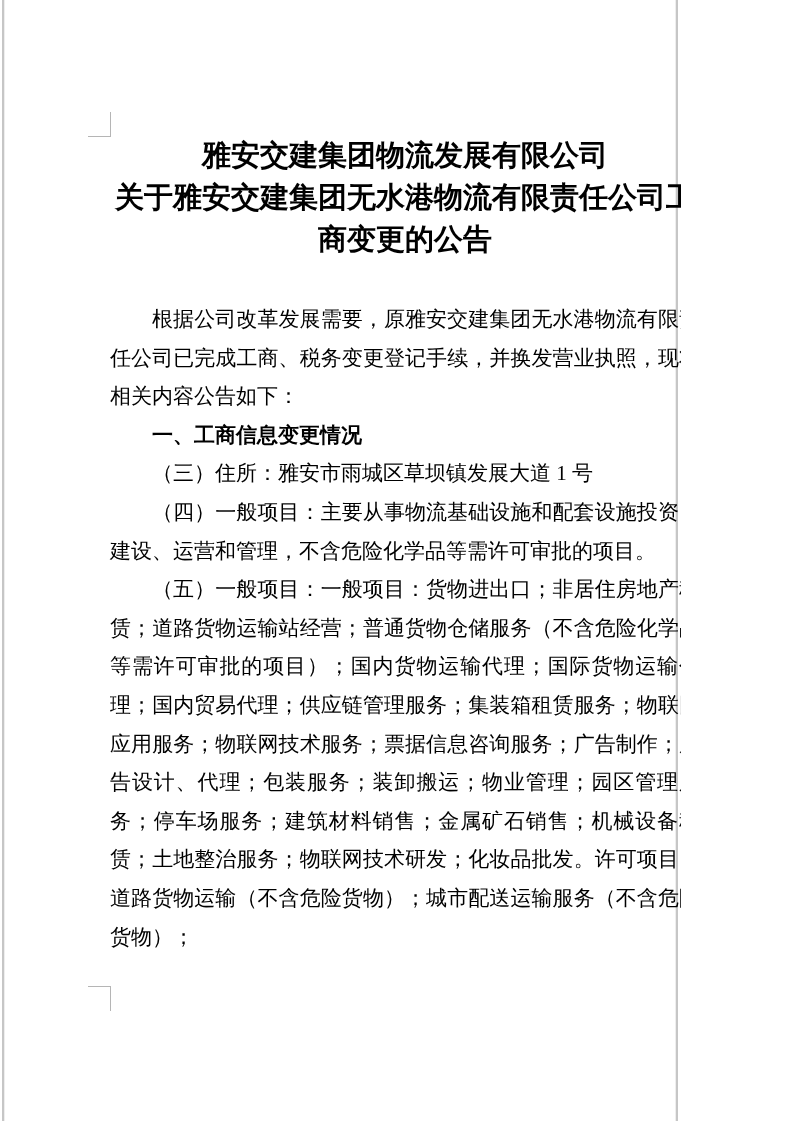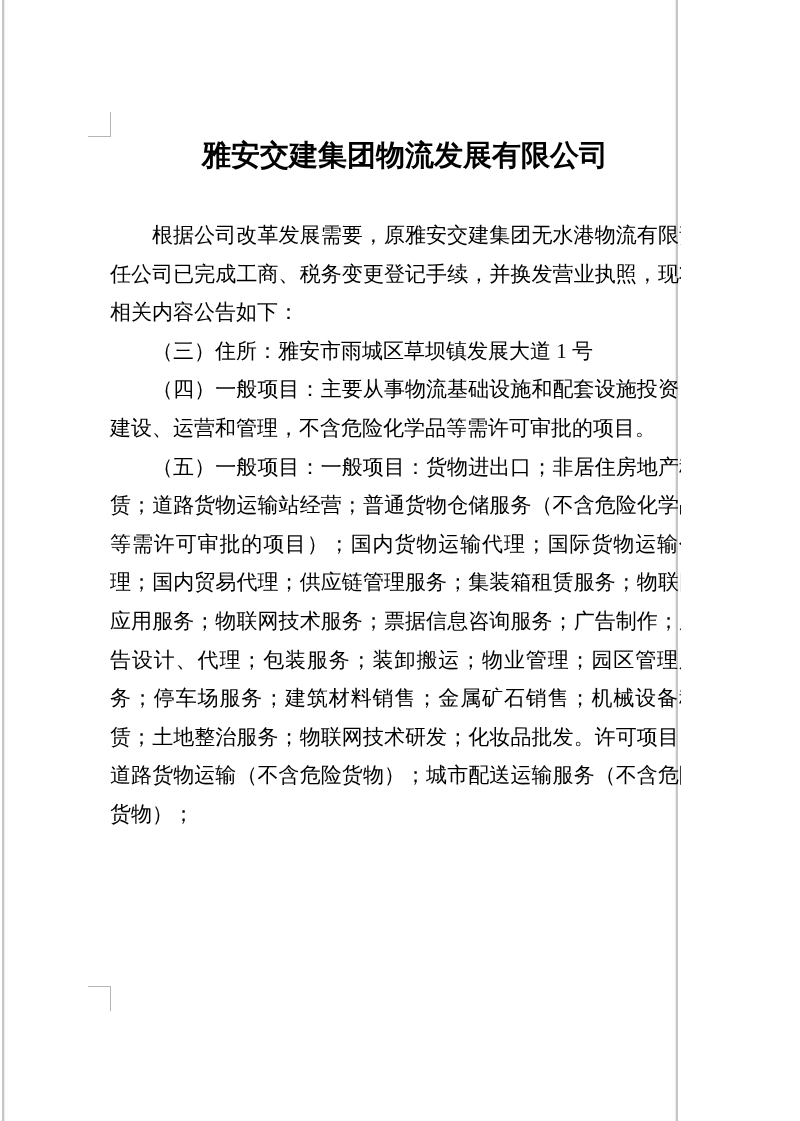--- a/index.html
+++ b/index.html
@@ -49,24 +49,26 @@
   <div class="edge edge-right"></div>
 
   <div class="crop tl"></div>
   <div class="crop tr"></div>
   <div class="crop bl"></div>
   <div class="crop br"></div>
 
   <div class="content">
     <h1 class="doc-title">
       <div>雅安交建集团物流发展有限公司</div>
+      <div>关于雅安交建集团无水港物流有限责任公司工商变更的公告</div>
     </h1>
 
     <p class="para">根据公司改革发展需要，原雅安交建集团无水港物流有限责任公司已完成工商、税务变更登记手续，并换发营业执照，现将相关内容公告如下：</p>
 
+    <p class="para heading">一、工商信息变更情况</p>
 
 
 
     <p class="para"><span>（三）住所：</span><span>雅安市雨城区草坝镇发展大道 1 号</span></p>
 
     <p class="para"><span>（四）一般项目：</span><span>主要从事物流基础设施和配套设施投资、建设、运营和管理，不含危险化学品等需许可审批的项目。</span></p>
 
     <p class="para"><span>（五）一般项目：</span><span>一般项目：货物进出口；非居住房地产租赁；道路货物运输站经营；普通货物仓储服务（不含危险化学品等需许可审批的项目）；国内货物运输代理；国际货物运输代理；国内贸易代理；供应链管理服务；集装箱租赁服务；物联网应用服务；物联网技术服务；票据信息咨询服务；广告制作；广告设计、代理；包装服务；装卸搬运；物业管理；园区管理服务；停车场服务；建筑材料销售；金属矿石销售；机械设备租赁；土地整治服务；物联网技术研发；化妆品批发。许可项目：道路货物运输（不含危险货物）；城市配送运输服务（不含危险货物）；</span></p>
   </div>
 </div>

